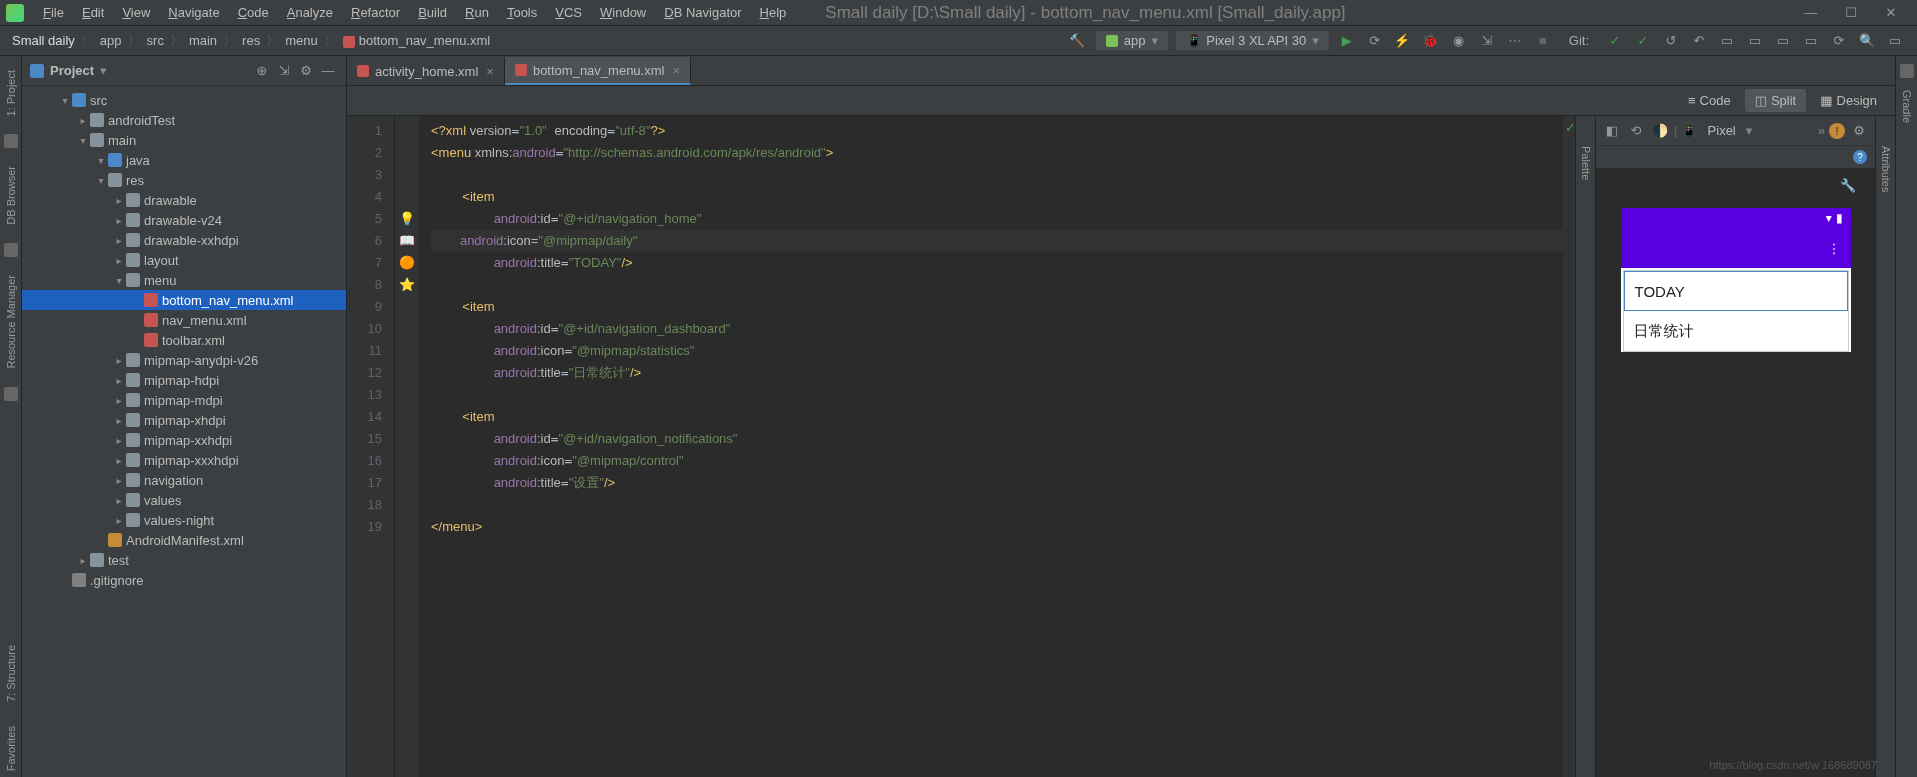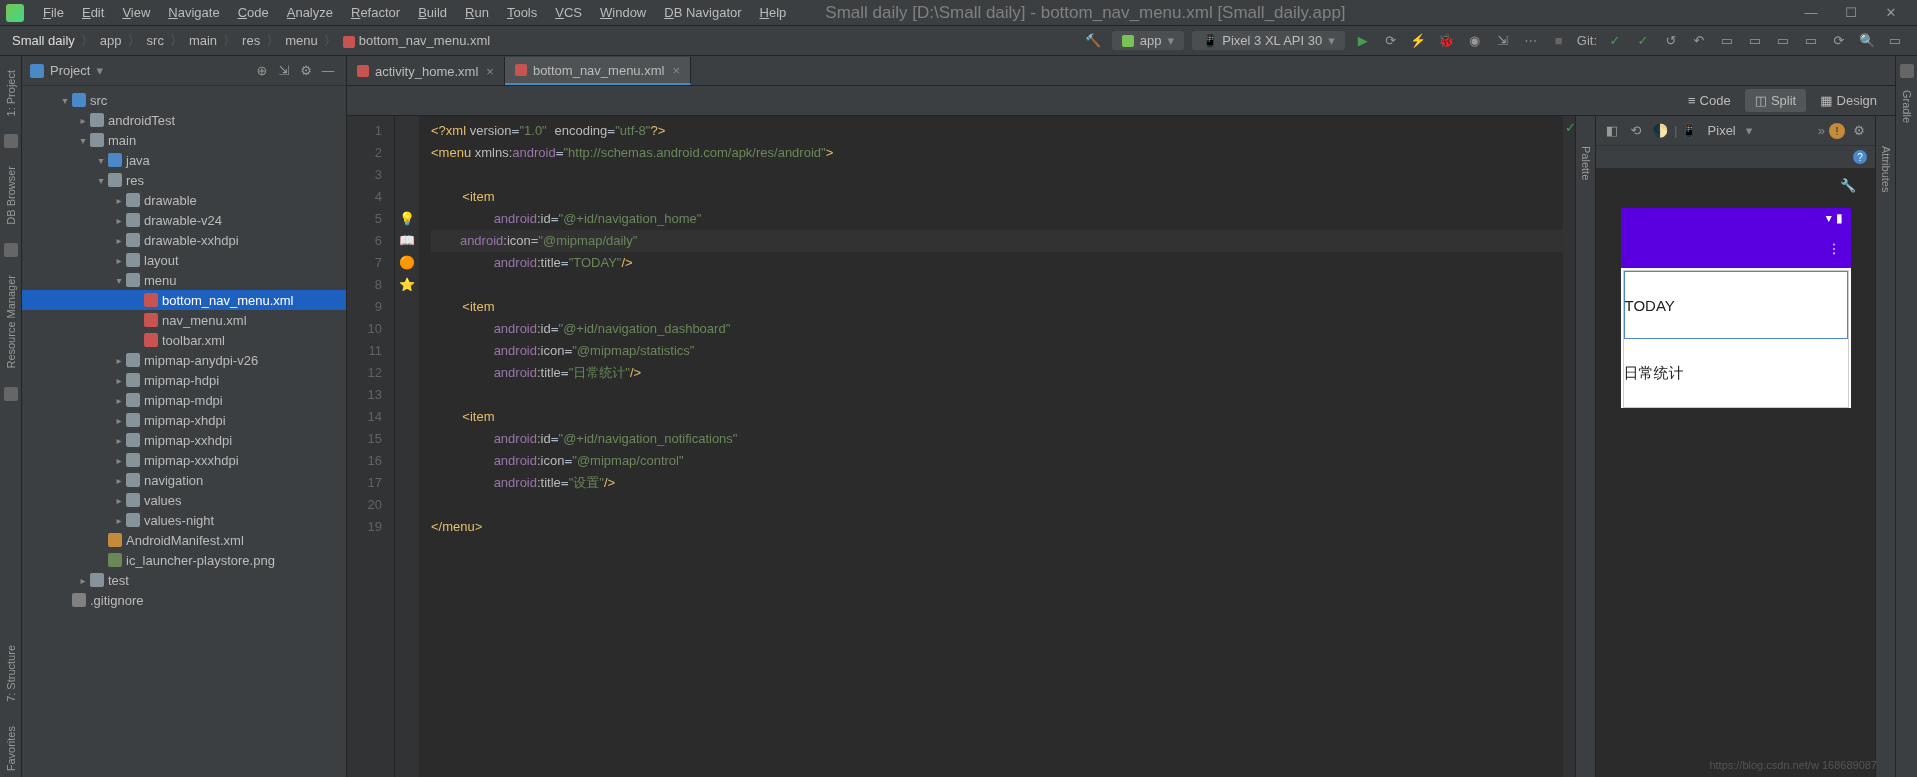--- a/index.html
+++ b/index.html
@@ -17,35 +17,35 @@
 .navbar { height:30px; background:#3c3f41; display:flex; align-items:center; padding:0 8px; border-bottom:1px solid #232525; }
 .navbar .crumb { padding:0 4px; color:#bbb; }
 .navbar .sep { color:#666; padding:0 2px;}
 .navbar .crumb.bold { font-weight:normal; color:#ddd;text-align:center;}
 .navbar .filler{flex:1;}
 .navbar .tbtn { width:24px; height:24px; display:flex; align-items:center; justify-content:center; color:#999; margin:0 2px;}
 .navbar .run{color:#499c54;}
 .navbar .appsel{background:#4b4e50;border-radius:3px;padding:2px 10px;display:flex;align-items:center;margin:0 4px;}
 .navbar .appsel .droid{width:12px;height:12px;background:#78c257;border-radius:2px;margin-right:6px;}
 .navbar .devsel{background:#4b4e50;border-radius:3px;padding:2px 10px;display:flex;align-items:center;margin:0 4px;}
-.git{color:#aaa;margin:0 4px;}
+.git{color:#aaa;margin:0 12px;}
 
 
 .main { display:flex; height:calc(100% - 56px); }
 
 
 .lstrip { width:22px; background:#3c3f41; border-right:1px solid #232525; display:flex; flex-direction:column; align-items:center; padding-top:8px; gap:12px;}
 .lstrip .vtab { writing-mode:vertical-rl; transform:rotate(180deg); color:#999; font-size:11px; padding:6px 0;}
 .lstrip .vico { width:14px;height:14px;background:#666;border-radius:2px;}
 
 
 .proj { width:325px; background:#3c3f41; display:flex; flex-direction:column; border-right:1px solid #232525;}
 .proj-hd { height:30px; display:flex; align-items:center; padding:0 8px; border-bottom:1px solid #323232;}
 .proj-hd .pico{width:14px;height:14px;background:#4a88c7;border-radius:2px;margin-right:6px;}
-.proj-hd .label{font-weight:normal;}
+.proj-hd .label{font-weight:bold;}
 .proj-hd .arr{margin-left:6px;color:#888;}
 .proj-hd .sp{flex:1;}
 .proj-hd .hico{width:20px;height:20px;display:flex;align-items:center;justify-content:center;color:#999;margin-left:2px;}
 .tree { flex:1; overflow:auto; padding:4px 0;}
 .node { display:flex; align-items:center; height:20px; padding-right:6px; white-space:nowrap;}
 .node.sel { background:#1d60c0; color:#fff;}
 .node .twist{width:14px;text-align:center;color:#888;font-size:10px;}
 .node .nico{width:14px;height:14px;margin-right:4px;border-radius:2px;flex-shrink:0;}
 .folder{background:#87939a;}
 .srcfolder{background:#4a88c7;}
@@ -87,21 +87,21 @@
 .prevtool .sp{flex:1;}
 .prevtool .warn{width:16px;height:16px;background:#c58a3a;border-radius:50%;color:#2b2b2b;font-size:11px;display:flex;align-items:center;justify-content:center;}
 .prevhelp{height:22px;display:flex;justify-content:flex-end;padding-right:8px;align-items:center;}
 .prevhelp .q{width:14px;height:14px;background:#4a88c7;border-radius:50%;font-size:10px;color:#fff;display:flex;align-items:center;justify-content:center;}
 .prevarea{flex:1;background:#2b2b2b;padding:40px 6px;position:relative;}
 .device{background:#fff;margin:0 auto;width:230px;}
 .dstatus{height:20px;background:#5a00e0;display:flex;justify-content:flex-end;align-items:center;padding:0 8px;gap:4px;}
 .dstatus .sico{color:#fff;font-size:12px;}
 .dappbar{height:40px;background:#5a00e0;display:flex;justify-content:flex-end;align-items:center;padding:0 10px;color:#fff;}
 .menulist{border:1px solid #ccc;margin:2px 2px;}
-.menulist .mrow{height:68px;border-bottom:1px solid #ddd;display:flex;align-items:center;padding:0 0;color:#222;font-size:15px;}
+.menulist .mrow{height:40px;border-bottom:1px solid #ddd;display:flex;align-items:center;padding:0 10px;color:#222;font-size:15px;}
 .menulist .mrow.sel{border:1px solid #4a88c7;}
 .menulist .mrow:last-child{border-bottom:none;}
 .wrench{position:absolute;top:10px;right:18px;color:#888;}
 
 
 .rstrip { width:22px; background:#3c3f41; border-left:1px solid #232525;display:flex;flex-direction:column;align-items:center;padding-top:8px;}
 .rstrip .vtab{writing-mode:vertical-rl;color:#999;font-size:11px;padding:6px 0;}
 .rstrip .vico{width:14px;height:14px;background:#666;border-radius:2px;margin-bottom:6px;}
 
 .watermark{position:absolute;bottom:6px;right:40px;color:#555;font-size:11px;}
@@ -317,25 +317,20 @@
         <div class="node" style="padding-left: 90px;">
           <span class="twist">▸</span>
           <span class="nico folder"></span>
           <span class="nm">values-night</span>
         </div>
         <div class="node" style="padding-left: 72px;">
           <span class="twist"></span>
           <span class="nico xmlf2"></span>
           <span class="nm">AndroidManifest.xml</span>
         </div>
-        <div class="node" style="padding-left: 72px;">
-          <span class="twist"></span>
-          <span class="nico pngf"></span>
-          <span class="nm">ic_launcher-playstore.png</span>
-        </div>
         <div class="node" style="padding-left: 54px;">
           <span class="twist">▸</span>
           <span class="nico folder"></span>
           <span class="nm">test</span>
         </div>
         <div class="node" style="padding-left: 36px;">
           <span class="twist"></span>
           <span class="nico txtf"></span>
           <span class="nm">.gitignore</span>
         </div>
@@ -381,21 +376,21 @@
           <div>8</div>
           <div>9</div>
           <div>10</div>
           <div>11</div>
           <div>12</div>
           <div>13</div>
           <div>14</div>
           <div>15</div>
           <div>16</div>
           <div>17</div>
-          <div>20</div>
+          <div>18</div>
           <div>19</div>
         </div>
       <div class="guttericons">
         <div style="height:22px"></div>
           <div style="height:22px"></div>
           <div style="height:22px"></div>
           <div style="height:22px"></div>
         <div>💡</div>
         <div>📖</div>
           <div></div>

